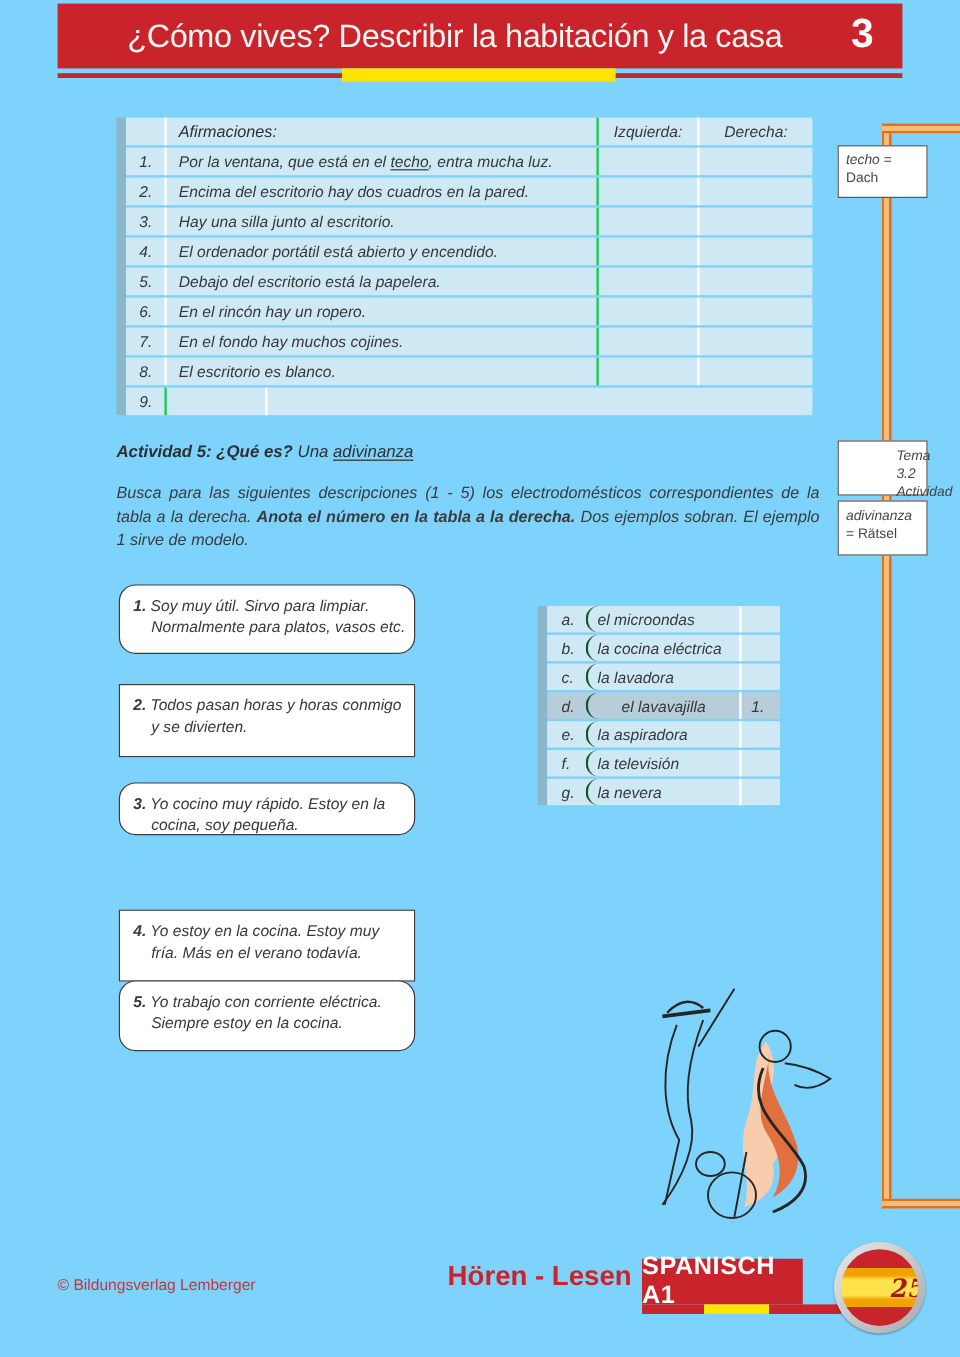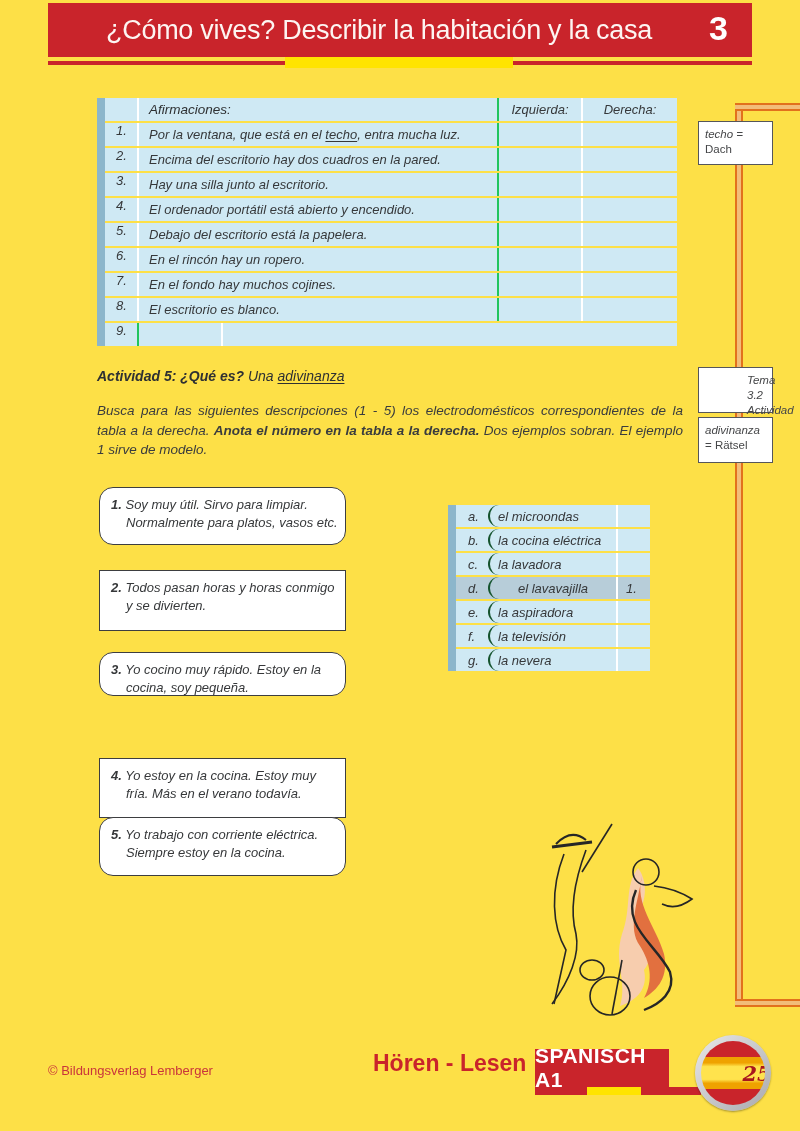--- a/index.html
+++ b/index.html
@@ -1,19 +1,19 @@
 <!DOCTYPE html>
 <html><head>
 <meta charset="utf-8">
 <style>
   * { margin:0; padding:0; box-sizing:border-box; }
   html,body { background:#fff; }
   .page {
     position:relative; width:800px; height:1131px; margin:0 auto;
-    background:#fde047; overflow:hidden;
+    background:#7dd3fc; overflow:hidden;
     font-family:"Liberation Sans", sans-serif; color:#3d3e40;
   }
   
   .titlebar { position:absolute; left:48px; top:3px; width:704px; height:54px;
     background:#c9242b; display:flex; align-items:center; justify-content:center; }
   .titlebar .title { color:#fdf5f2; font-size:27px; letter-spacing:-0.3px; padding-right:42px; }
   .titlebar .chapter { position:absolute; right:24px; top:6px; color:#fff; font-size:34px; font-weight:bold; }
   .title-underline-red { position:absolute; left:48px; top:61px; width:704px; height:4px; background:#c9242b; }
   .title-underline-yellow { position:absolute; left:285px; top:57px; width:228px; height:11px; background:#ffe400; }
 
@@ -29,21 +29,21 @@
     border:1.6px solid #55565a; padding:5px 6px; font-size:11.5px; line-height:15px; color:#454648; z-index:5; }
   .sidebox .it { font-style:italic; }
   .sb-techo { top:121px; height:44px; }
   .sb-tema  { top:367px; height:46px;padding-left:48px; }
   .sb-adiv  { top:417px; height:46px; }
 
   
   .afftable { position:absolute; left:97px; top:98px; width:580px; display:flex; }
   .afftable .strip { width:8px; background:#8cb6cb; }
   .afftable .rows { flex:1; display:flex; flex-direction:column; gap:2px; }
-  .aff-row { height:23px; background:#cfe9f4; display:flex; align-items:flex-start;
+  .aff-row { height:23px; background:#cfe9f4; display:flex; align-items:center;
     font-style:italic; font-size:13px; color:#36383a; }
   .aff-row.head { height:23px; }
   .aff-row .c-num { width:32px; padding-left:11px; flex:none; }
   .aff-row .c-text { flex:1; border-left:2px solid #fff; padding-left:10px; align-self:stretch; display:flex; align-items:center; }
   .aff-row.head .c-text { font-size:13.5px; color:#2e3032; }
   .aff-row .c-left  { width:84px; flex:none; border-left:2px solid #22c55e; align-self:stretch; display:flex; align-items:center; justify-content:center; }
   .aff-row .c-right { width:96px; flex:none; border-left:2px solid #fff; align-self:stretch; display:flex; align-items:center; justify-content:center; }
   .uline { text-decoration:underline; text-underline-offset:2px; }
 
   

